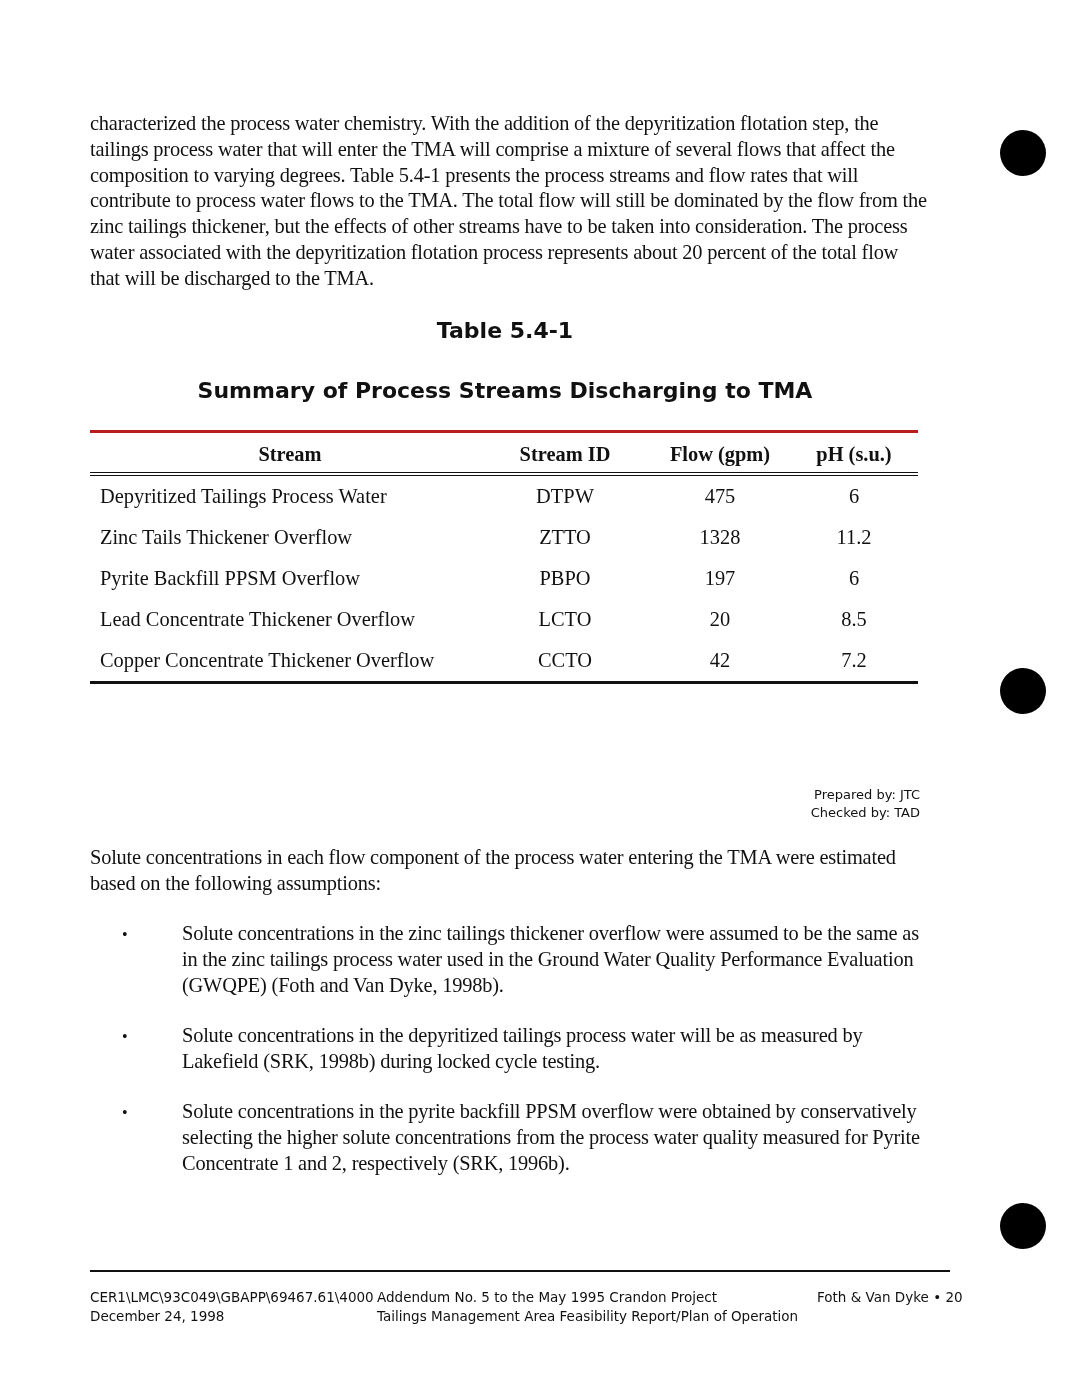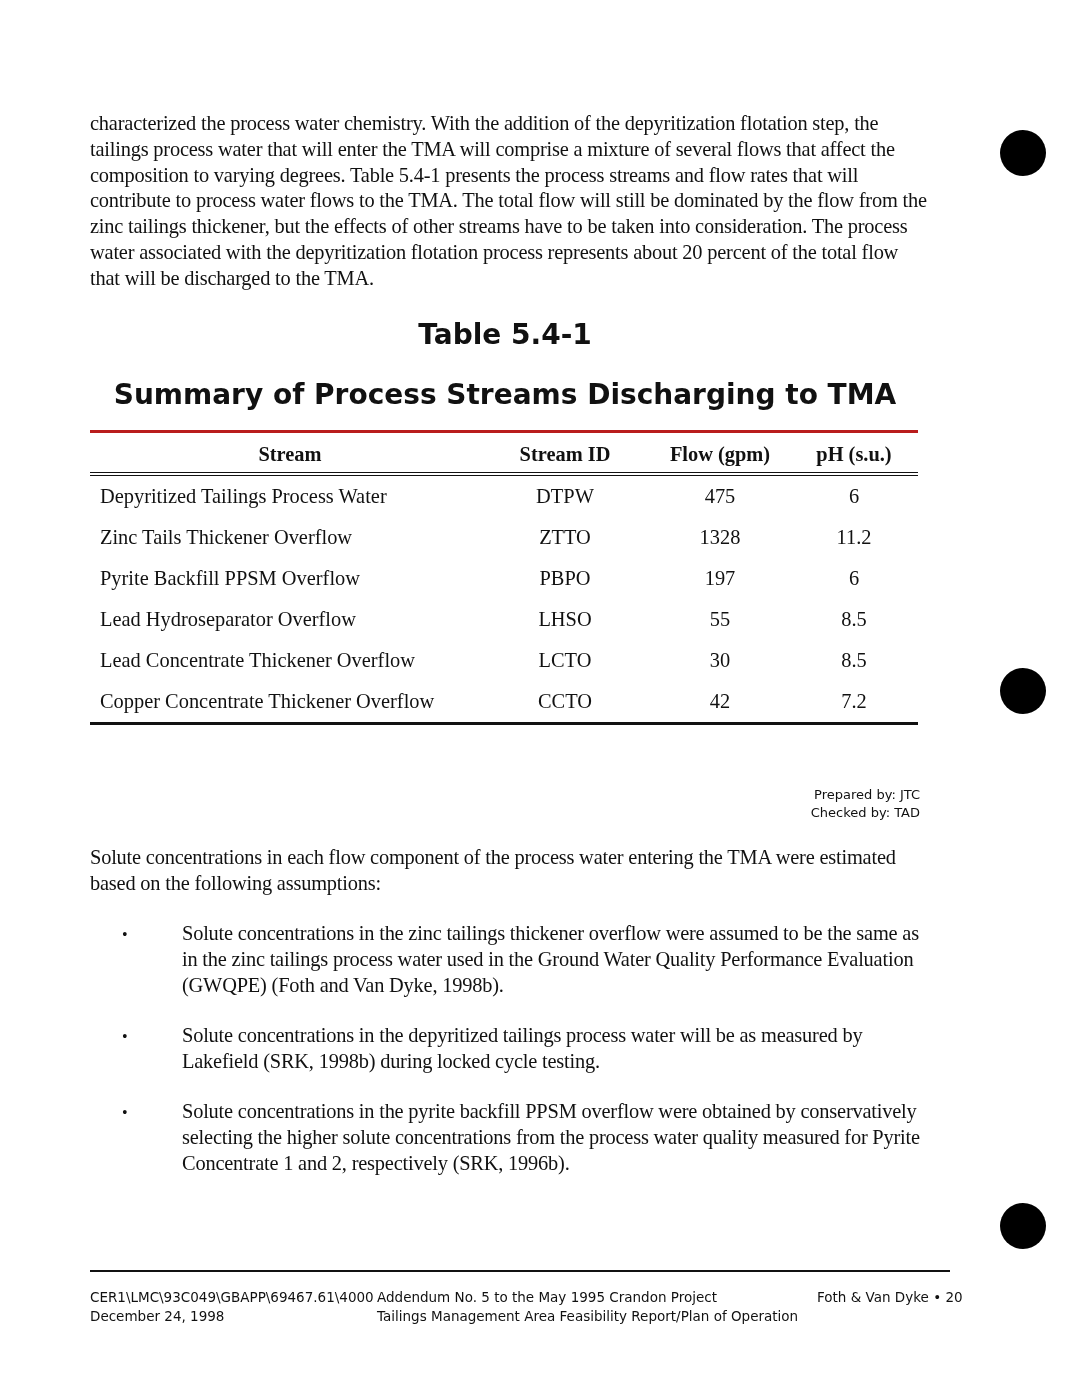--- a/index.html
+++ b/index.html
@@ -1,21 +1,21 @@
 <!DOCTYPE html>
 <html><head>
 <meta charset="utf-8">
 <style>
   html, body { margin: 0; padding: 0; background: #ffffff; }
   body { width: 1068px; height: 1380px; position: relative; overflow: hidden; color: #111; }
   .serif { font-family: "Liberation Serif", "DejaVu Serif", serif; }
   .sans { font-family: "DejaVu Sans", "Liberation Sans", sans-serif; }
   .hole { position: absolute; width: 46px; height: 46px; border-radius: 50%; background: #000; }
   .para { position: absolute; left: 90px; width: 840px; font-size: 20.4px; line-height: 25.8px; letter-spacing: -0.2px; }
-  .table-title { position: absolute; left: 0; width: 1010px; text-align: center; font-size: 28px; font-weight: bold; }
+  .table-title { position: absolute; left: 0; width: 1010px; text-align: center; font-size: 22px; font-weight: bold; }
   table { position: absolute; left: 90px; top: 430px; width: 828px; border-collapse: collapse; font-size: 20.4px; }
   thead th { font-weight: bold; padding: 10px 0 6px; border-top: 3px solid #b91c1c; }
   thead tr.hdr { border-bottom: 4px double #111; }
   tbody td { height: 41px; padding: 0; }
   tbody tr:last-child td { border-bottom: 3px solid #111; }
   .c1 { text-align: left; padding-left: 10px !important; }
   .c2, .c3, .c4 { text-align: center; }
   .prep { position: absolute; right: 148px; top: 786px; text-align: right; font-size: 13px; line-height: 18px; }
   .bullet { position: absolute; left: 122px; font-size: 16px; }
   .btext { position: absolute; left: 182px; width: 740px; font-size: 20.4px; line-height: 25.8px; letter-spacing: -0.2px; }
@@ -56,29 +56,23 @@
       <td class="c3">1328</td>
       <td class="c4">11.2</td>
     </tr>
     <tr>
       <td class="c1">Pyrite Backfill PPSM Overflow</td>
       <td class="c2">PBPO</td>
       <td class="c3">197</td>
       <td class="c4">6</td>
     </tr>
     <tr>
-      <td class="c1">Lead Hydroseparator Overflow</td>
-      <td class="c2">LHSO</td>
-      <td class="c3">55</td>
-      <td class="c4">8.5</td>
-    </tr>
-    <tr>
       <td class="c1">Lead Concentrate Thickener Overflow</td>
       <td class="c2">LCTO</td>
-      <td class="c3">30</td>
+      <td class="c3">20</td>
       <td class="c4">8.5</td>
     </tr>
     <tr>
       <td class="c1">Copper Concentrate Thickener Overflow</td>
       <td class="c2">CCTO</td>
       <td class="c3">42</td>
       <td class="c4">7.2</td>
     </tr>
   </tbody>
 </table>

